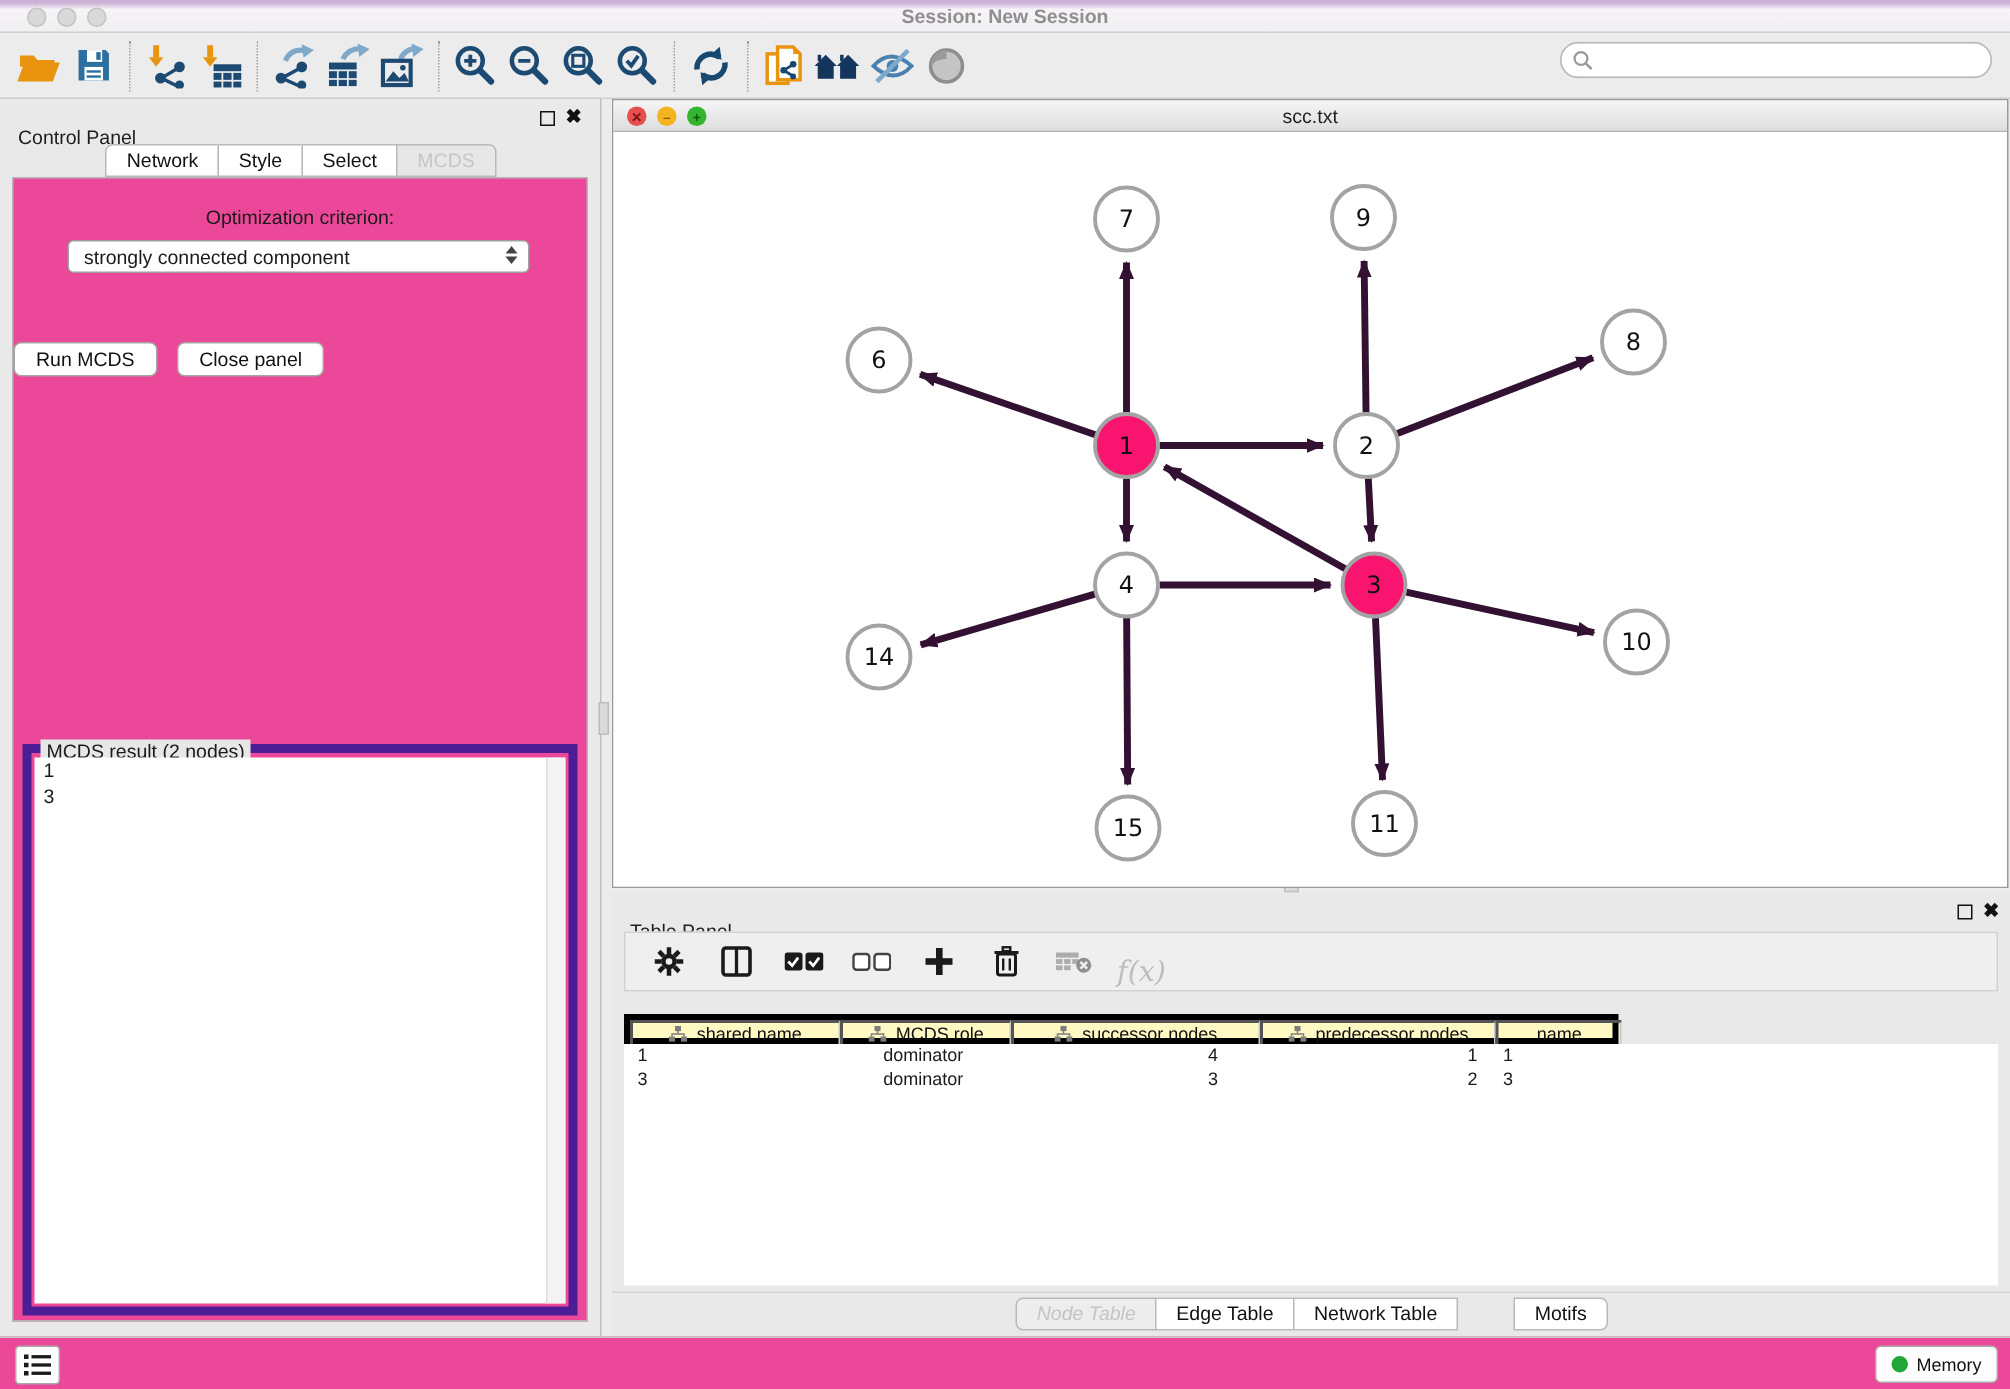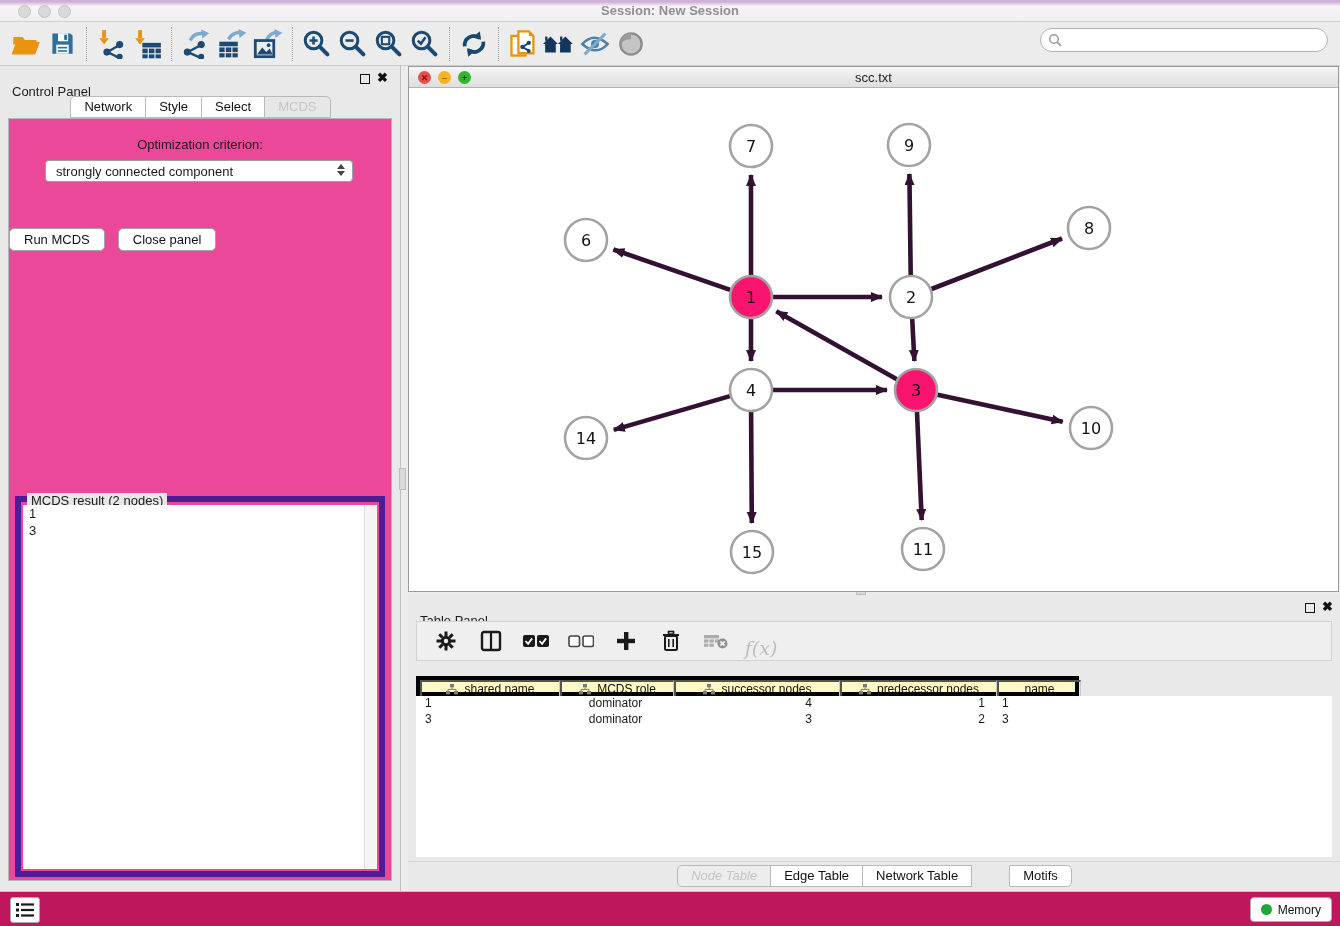--- a/index.html
+++ b/index.html
@@ -81,21 +81,21 @@
   .tc.l2 { padding-left:5px; text-align:center; }
   .tc.r { padding-right:24px; text-align:right; }
   .tc.r2 { padding-right:8px; text-align:right; }
   .tp-tabs { position:absolute; left:0; right:0; top:266px; display:flex; justify-content:center; border-top:1px solid #d6d6d6; padding-top:3px; }
   .tp-tabs .tab { border-radius:0; }
   .tp-tabs .tab:first-child { border-radius:5px 0 0 5px;font-style:italic; }
   .tp-tabs .tab:last-child { border-radius:0 5px 5px 0;margin-left:38px; }
   .tp-tabs .tab.selected { background:#ededed; color:#c4c4c4; }
 
   
-  .statusbar { position:absolute; left:0; top:891px; width:1340px; height:35px; background:#be185d; border-top:1px solid #c8c8c8; }
+  .statusbar { position:absolute; left:0; top:891px; width:1340px; height:35px; background:#ec4899; border-top:1px solid #c8c8c8; }
   .list-btn { position:absolute; left:10px; top:5px; width:30px; height:26px; background:#fdfdfd; border:1px solid #ababab; border-radius:3px;
     display:flex; align-items:center; justify-content:center; }
   .memory-btn { position:absolute; right:8px; top:5px; height:25px; background:#fdfdfd; border:1px solid #ababab; border-radius:4px;
     display:flex; align-items:center; gap:6px; font-size:12px; padding:0 10px; color:#111; }
   .mem-dot { width:11px; height:11px; border-radius:50%; background:#21a738; }
 </style>
 </head>
 <body>
 
 <div class="titlebar">

